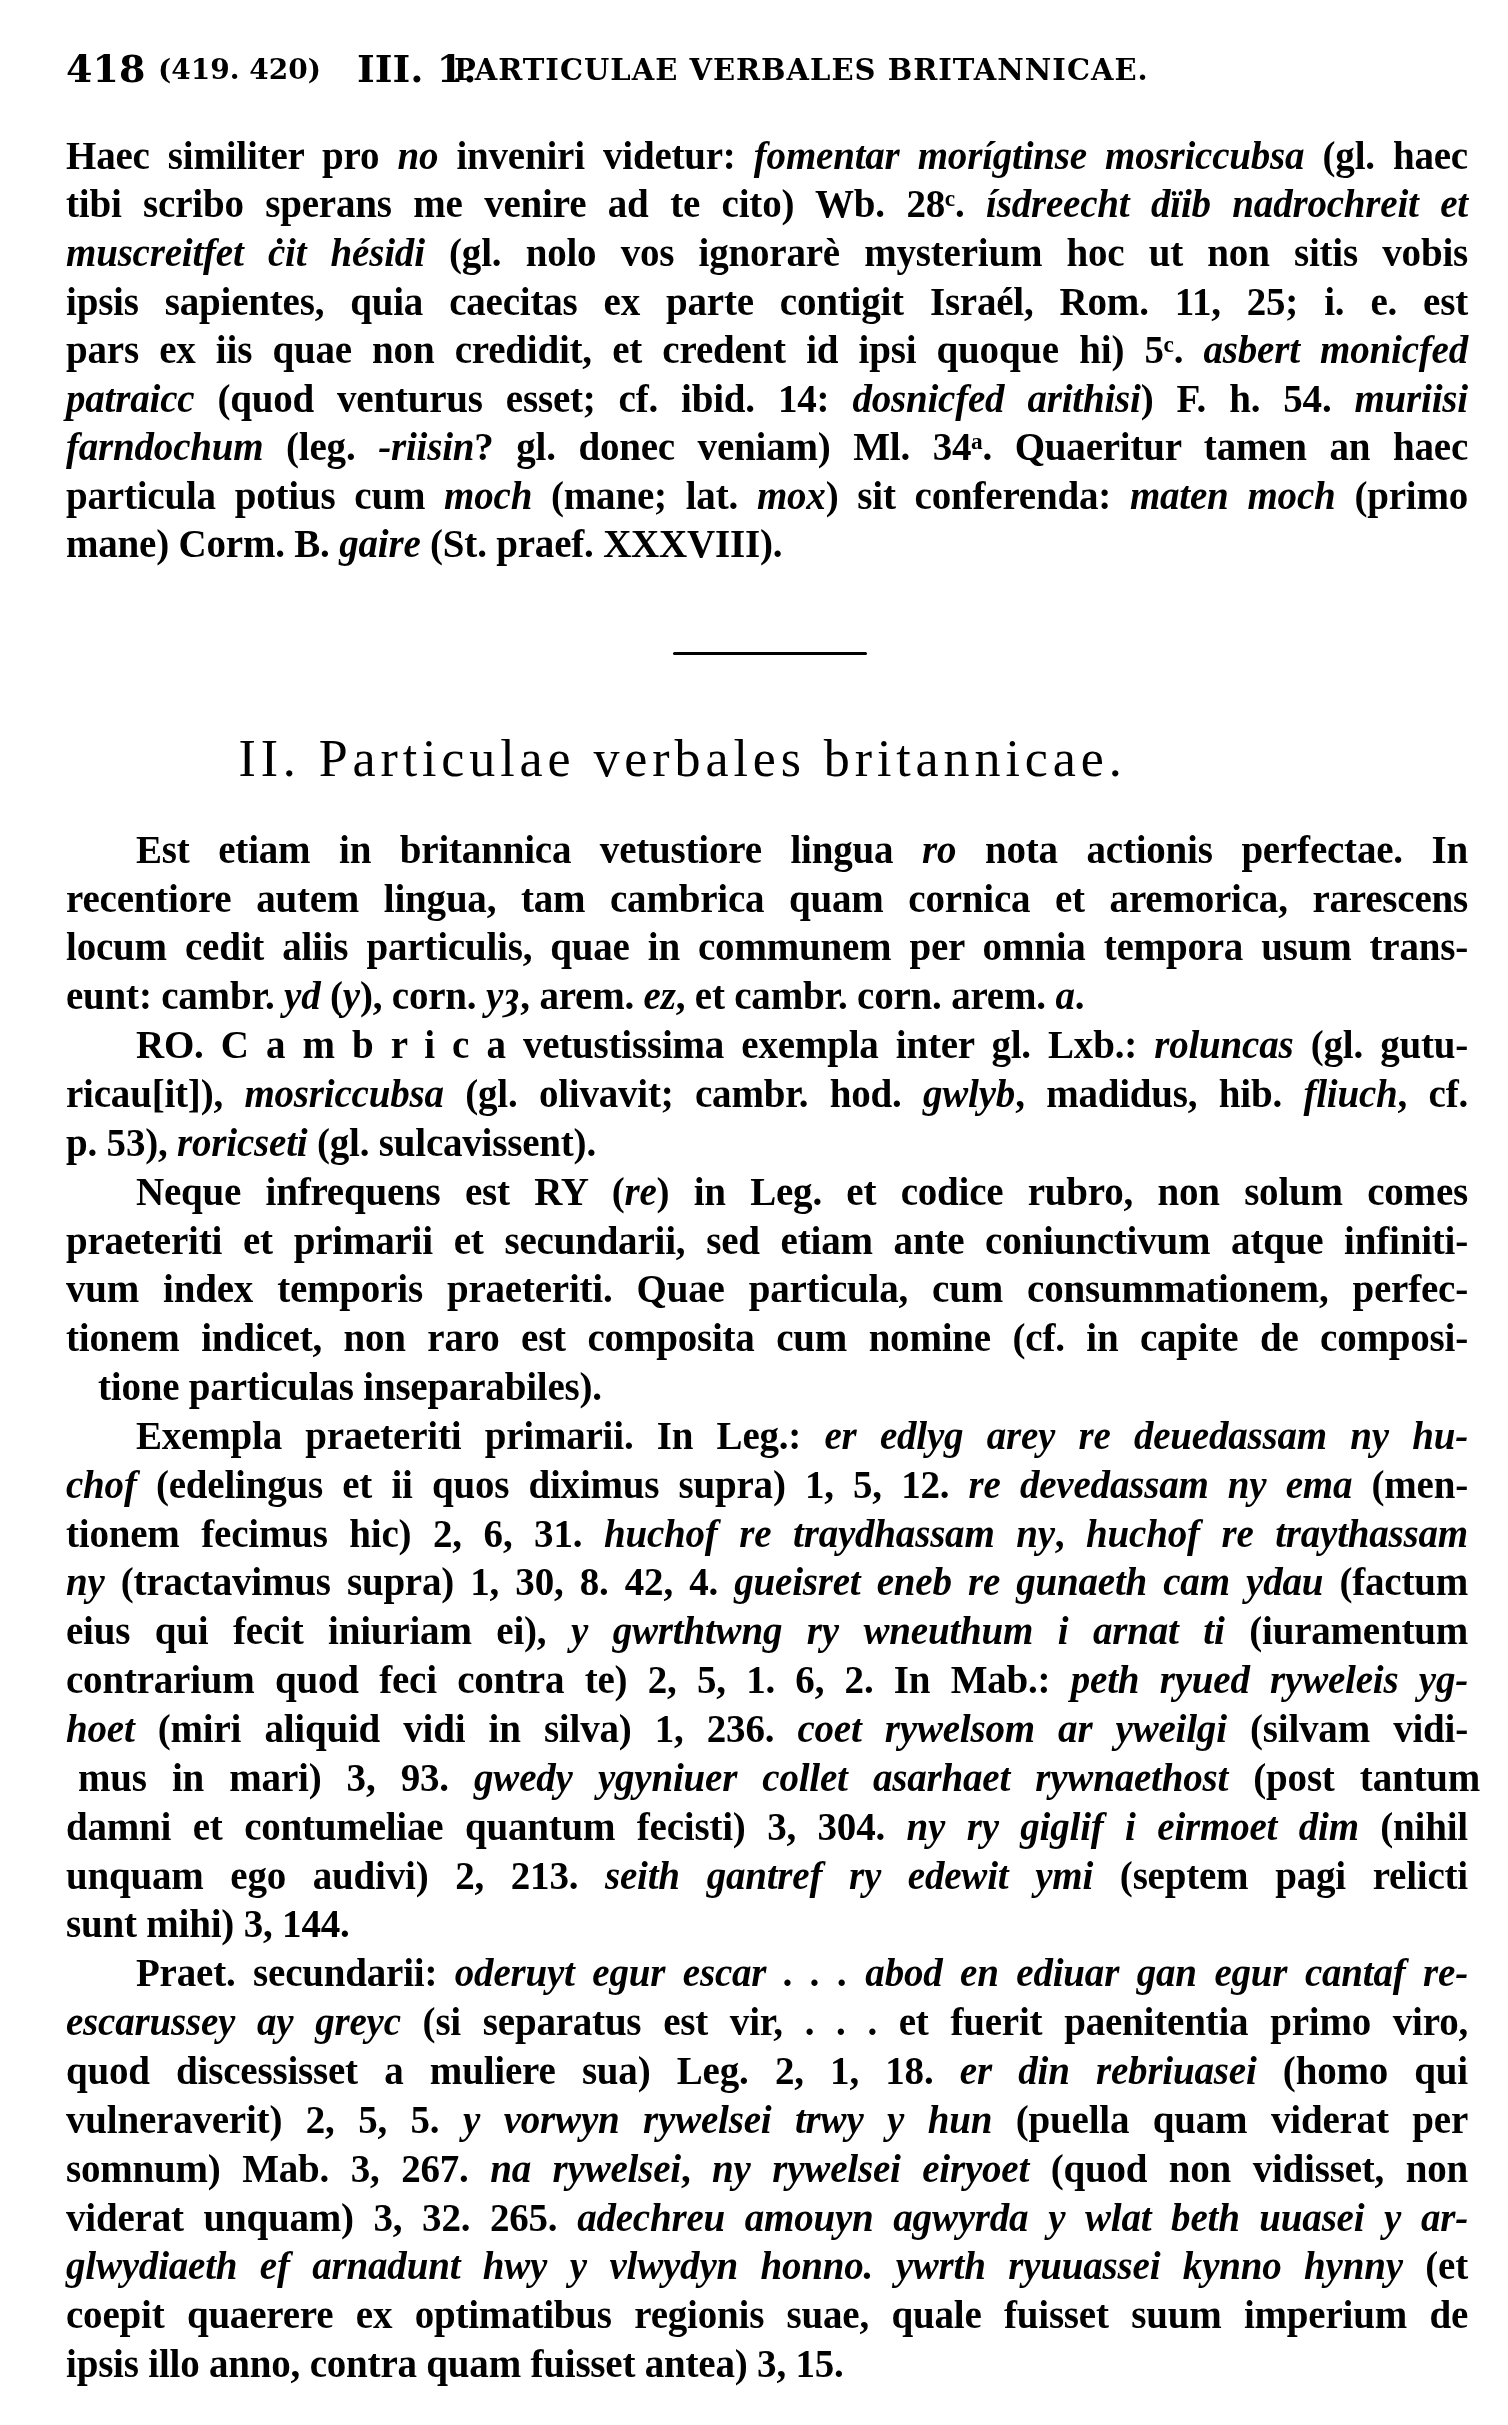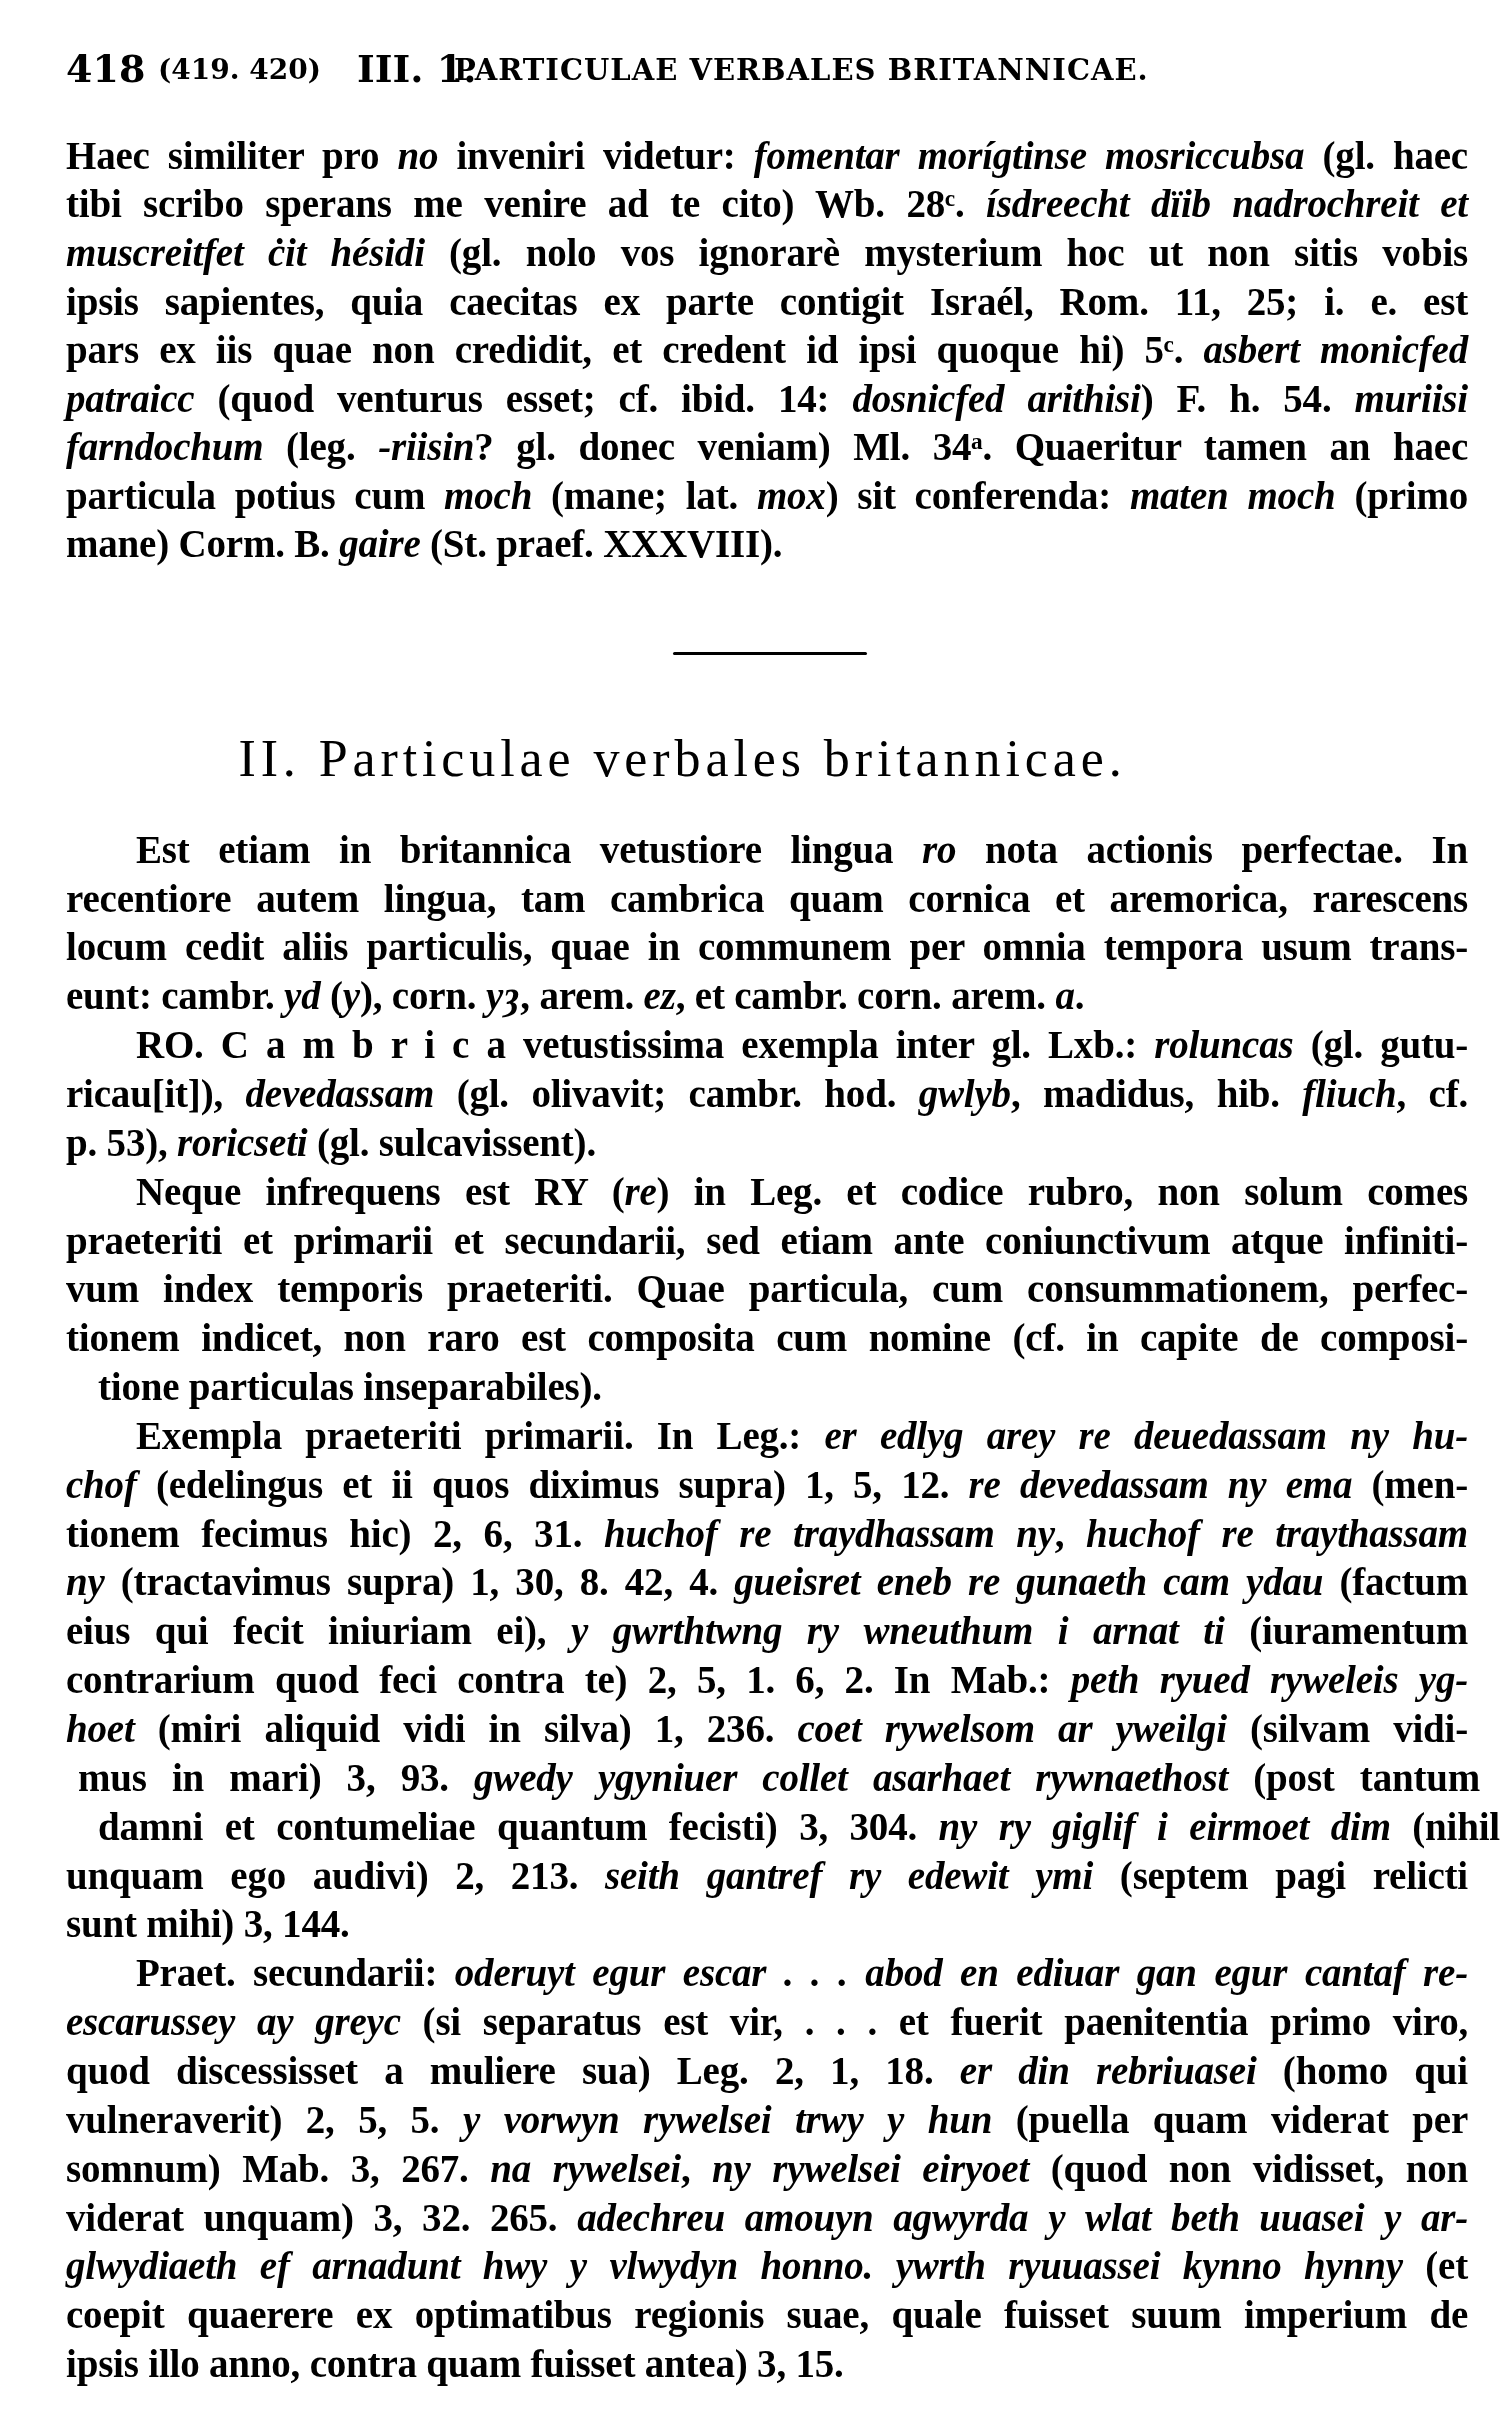--- a/index.html
+++ b/index.html
@@ -52,36 +52,36 @@
   <div class="divider"></div>
 
   <div class="heading">II. Particulae verbales britannicae.</div>
 
   <div id="para2">
       <div class="line indent" style="top: 825px;">Est etiam in britannica vetustiore lingua <i>ro</i> nota actionis perfectae. In</div>
       <div class="line" style="top: 874px;">recentiore autem lingua, tam cambrica quam cornica et aremorica, rarescens</div>
       <div class="line" style="top: 922px;">locum cedit aliis particulis, quae in communem per omnia tempora usum trans-</div>
       <div class="line last" style="top: 971px;">eunt: cambr. <i>yd</i> (<i>y</i>), corn. <i>yȝ</i>, arem. <i>ez</i>, et cambr. corn. arem. <i>a</i>.</div>
       <div class="line indent" style="top: 1020px;">RO. C a m b r i c a vetustissima exempla inter gl. Lxb.: <i>roluncas</i> (gl. gutu-</div>
-      <div class="line" style="top: 1069px;">ricau[it]), <i>devedassam</i> (gl. olivavit; cambr. hod. <i>gwlyb</i>, madidus, hib. <i>fliuch</i>, cf.</div>
+      <div class="line" style="top: 1069px;">ricau[it]), <i>mosriccubsa</i> (gl. olivavit; cambr. hod. <i>gwlyb</i>, madidus, hib. <i>fliuch</i>, cf.</div>
       <div class="line last" style="top: 1118px;">p. 53), <i>roricseti</i> (gl. sulcavissent).</div>
       <div class="line indent" style="top: 1167px;">Neque infrequens est RY (<i>re</i>) in Leg. et codice rubro, non solum comes</div>
       <div class="line" style="top: 1216px;">praeteriti et primarii et secundarii, sed etiam ante coniunctivum atque infiniti-</div>
       <div class="line" style="top: 1264px;">vum index temporis praeteriti. Quae particula, cum consummationem, perfec-</div>
       <div class="line" style="top: 1313px;">tionem indicet, non raro est composita cum nomine (cf. in capite de composi-</div>
       <div class="line last" style="top: 1362px; margin-left: 32px;">tione particulas inseparabiles).</div>
       <div class="line indent" style="top: 1411px;">Exempla praeteriti primarii. In Leg.: <i>er edlyg arey re deuedassam ny hu-</i></div>
       <div class="line" style="top: 1460px;"><i>chof</i> (edelingus et ii quos diximus supra) 1, 5, 12. <i>re devedassam ny ema</i> (men-</div>
       <div class="line" style="top: 1509px;">tionem fecimus hic) 2, 6, 31. <i>huchof re traydhassam ny</i>, <i>huchof re traythassam</i></div>
       <div class="line" style="top: 1557px;"><i>ny</i> (tractavimus supra) 1, 30, 8. 42, 4. <i>gueisret eneb re gunaeth cam ydau</i> (factum</div>
       <div class="line" style="top: 1606px;">eius qui fecit iniuriam ei), <i>y gwrthtwng ry wneuthum i arnat ti</i> (iuramentum</div>
       <div class="line" style="top: 1655px;">contrarium quod feci contra te) 2, 5, 1. 6, 2. In Mab.: <i>peth ryued ryweleis yg-</i></div>
       <div class="line" style="top: 1704px;"><i>hoet</i> (miri aliquid vidi in silva) 1, 236. <i>coet rywelsom ar yweilgi</i> (silvam vidi-</div>
       <div class="line" style="top: 1753px; margin-left: 12px;">mus in mari) 3, 93. <i>gwedy ygyniuer collet asarhaet rywnaethost</i> (post tantum</div>
-      <div class="line" style="top: 1802px; margin-left: 32px;">damni et contumeliae quantum fecisti) 3, 304. <i>ny ry giglif i eirmoet dim</i> (nihil</div>
+      <div class="line" style="top: 1802px;">damni et contumeliae quantum fecisti) 3, 304. <i>ny ry giglif i eirmoet dim</i> (nihil</div>
       <div class="line" style="top: 1851px;">unquam ego audivi) 2, 213. <i>seith gantref ry edewit ymi</i> (septem pagi relicti</div>
       <div class="line last" style="top: 1899px;">sunt mihi) 3, 144.</div>
       <div class="line indent" style="top: 1948px;">Praet. secundarii: <i>oderuyt egur escar . . . abod en ediuar gan egur cantaf re-</i></div>
       <div class="line" style="top: 1997px;"><i>escarussey ay greyc</i> (si separatus est vir, . . . et fuerit paenitentia primo viro,</div>
       <div class="line" style="top: 2046px;">quod discessisset a muliere sua) Leg. 2, 1, 18. <i>er din rebriuasei</i> (homo qui</div>
       <div class="line" style="top: 2095px;">vulneraverit) 2, 5, 5. <i>y vorwyn rywelsei trwy y hun</i> (puella quam viderat per</div>
       <div class="line" style="top: 2144px;">somnum) Mab. 3, 267. <i>na rywelsei</i>, <i>ny rywelsei eiryoet</i> (quod non vidisset, non</div>
       <div class="line" style="top: 2193px;">viderat unquam) 3, 32. 265. <i>adechreu amouyn agwyrda y wlat beth uuasei y ar-</i></div>
       <div class="line" style="top: 2241px;"><i>glwydiaeth ef arnadunt hwy y vlwydyn honno. ywrth ryuuassei kynno hynny</i> (et</div>
       <div class="line" style="top: 2290px;">coepit quaerere ex optimatibus regionis suae, quale fuisset suum imperium de</div>

